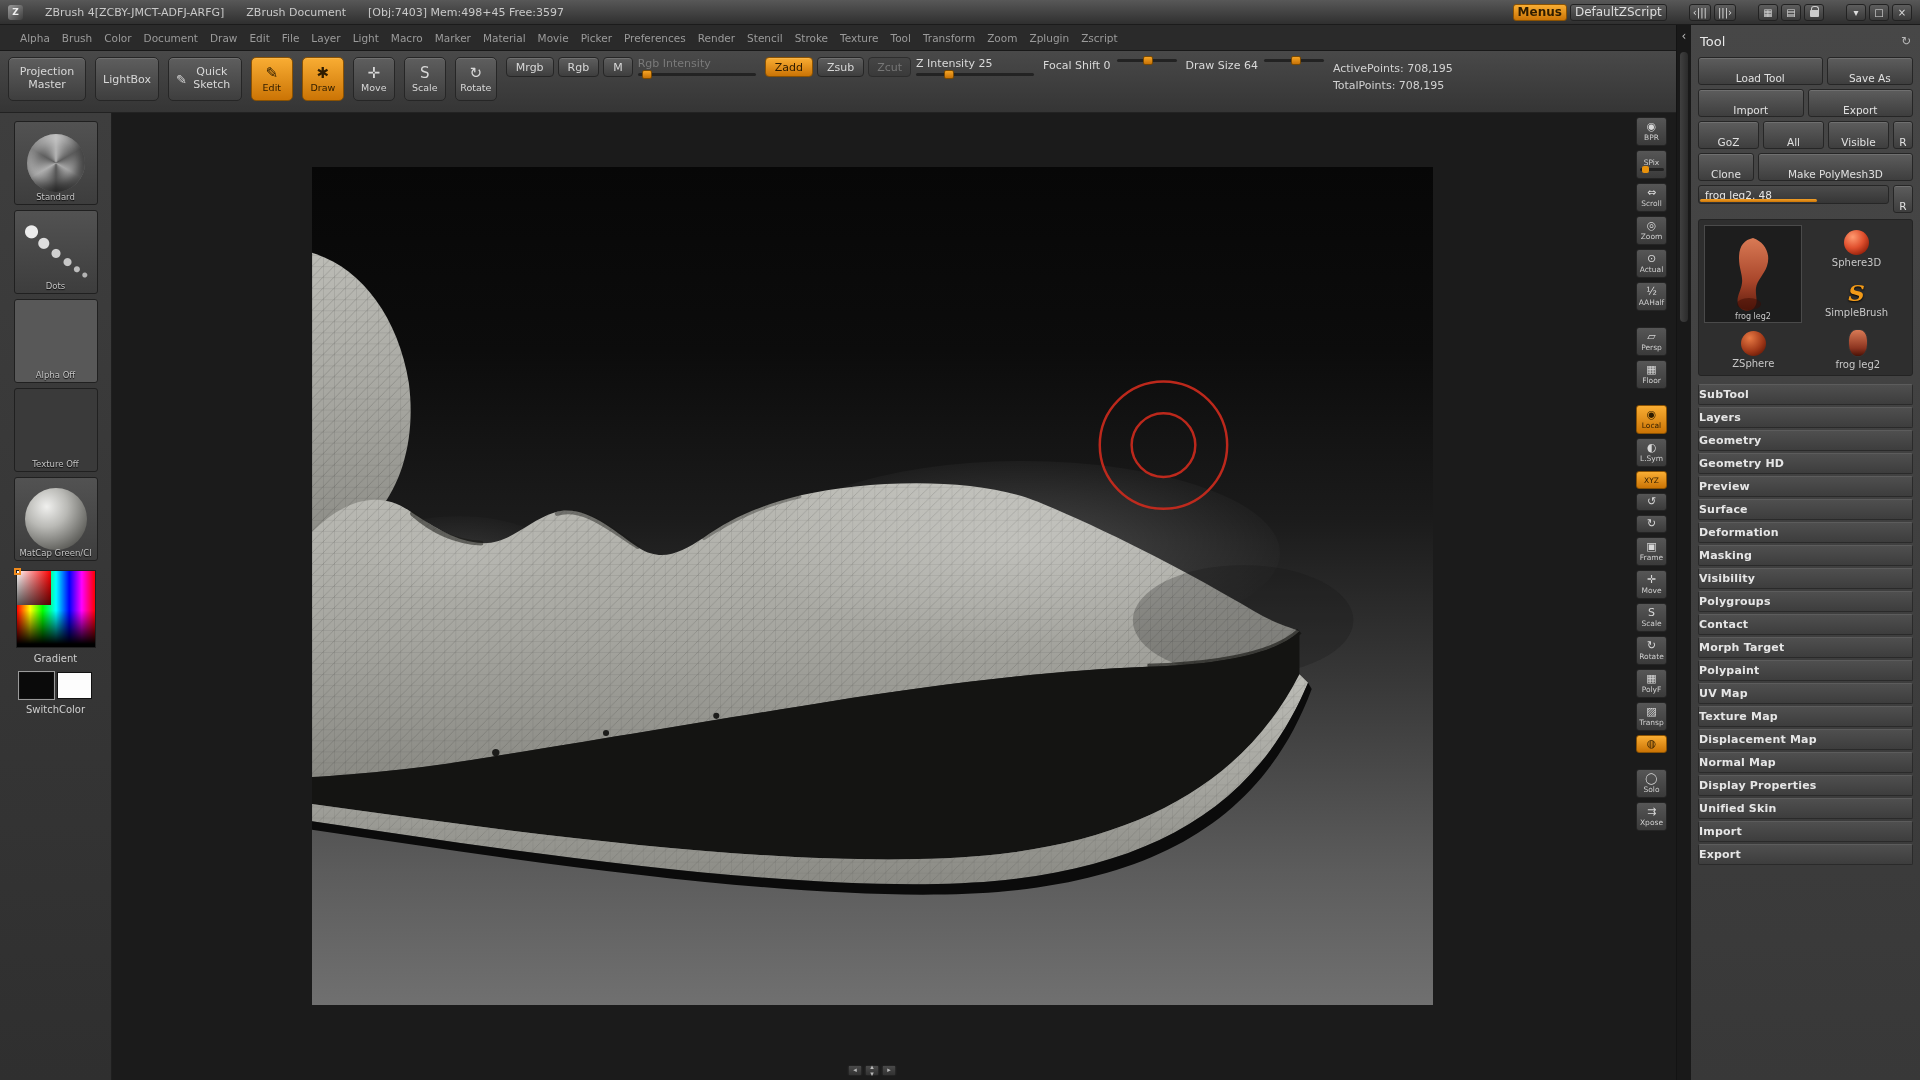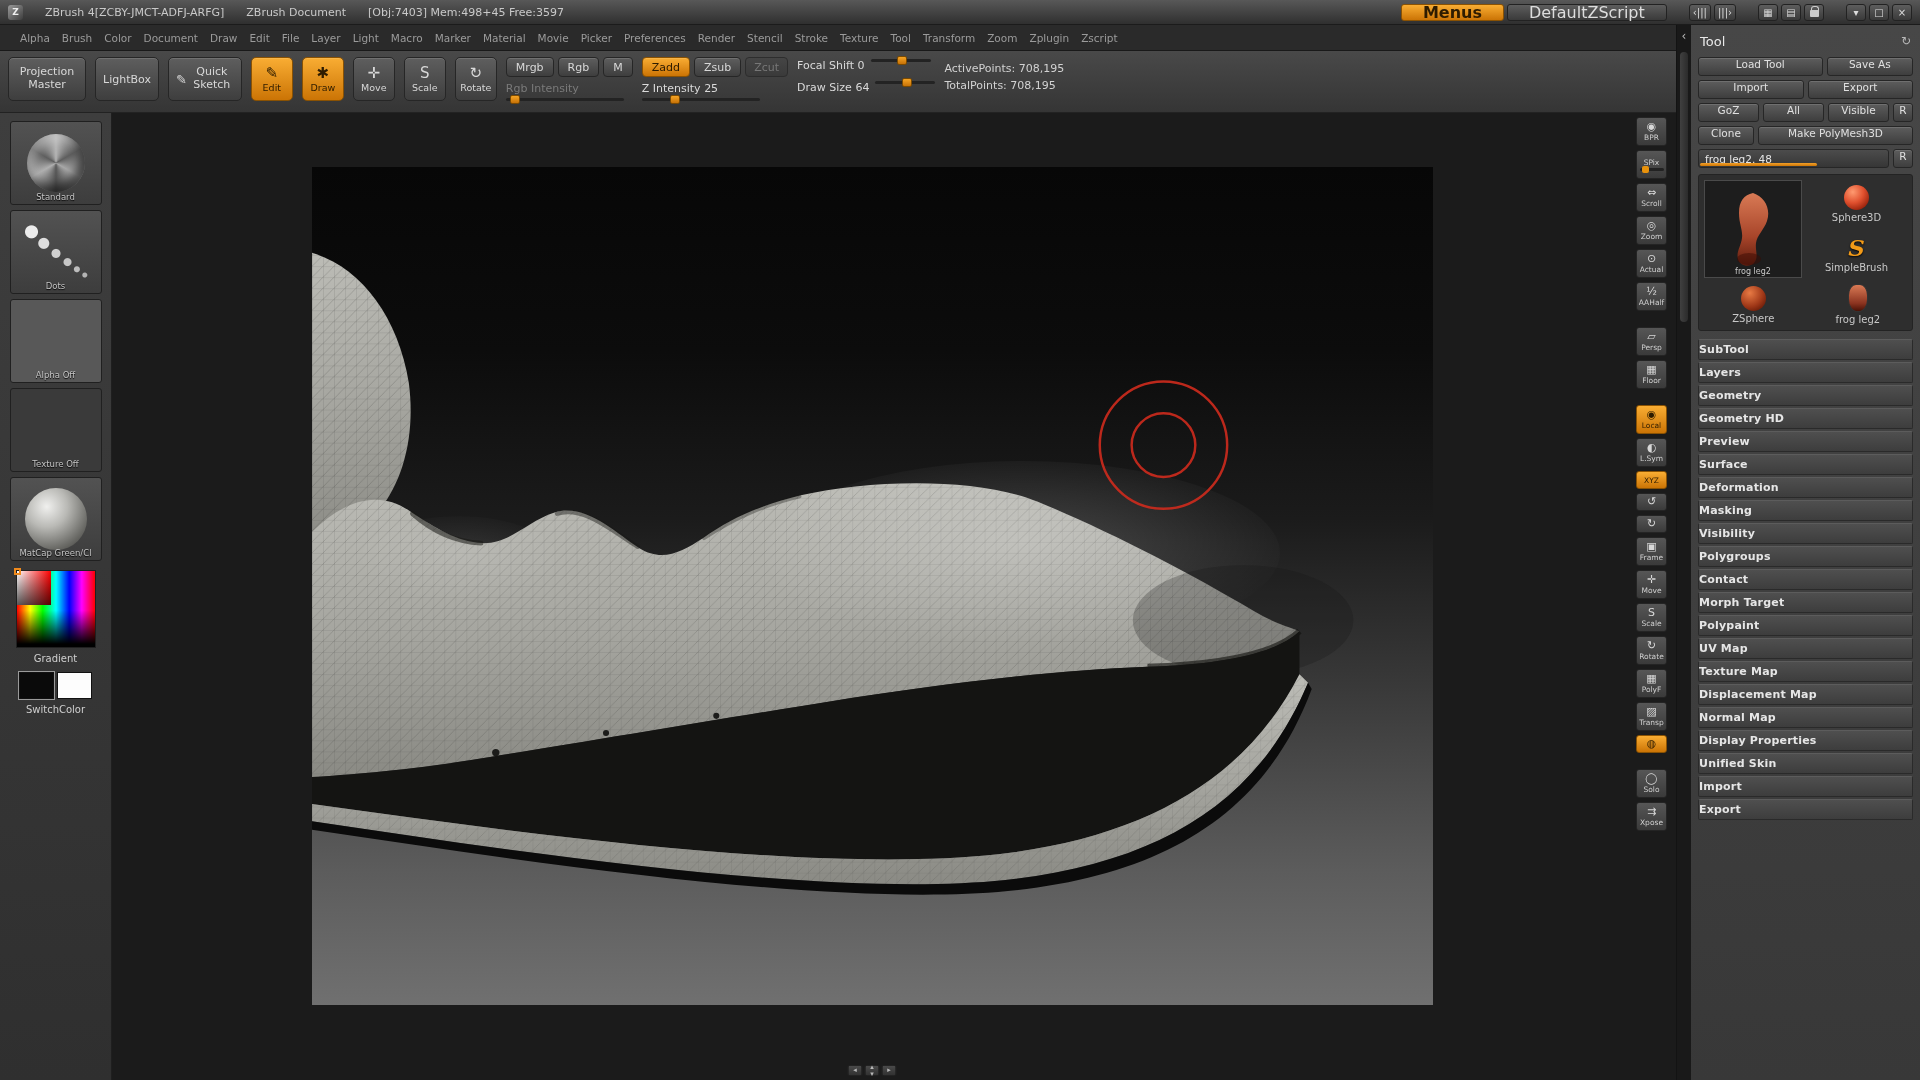--- a/index.html
+++ b/index.html
@@ -7,22 +7,22 @@
     font-family:"DejaVu Sans","Liberation Sans",sans-serif;color:#cfcfcf}
   button{font-family:inherit;cursor:default}
 
   
   .titlebar{height:25px;display:flex;align-items:center;gap:22px;padding:0 8px;
     background:linear-gradient(#585858,#2f2f2f);border-bottom:1px solid #1b1b1b;
     font-size:11px;color:#c9c9c9;white-space:nowrap}
   .app-icon{width:15px;height:15px;border-radius:3px;background:linear-gradient(135deg,#9a9a9a,#3d3d3d);
     display:flex;align-items:center;justify-content:center;font-size:9px;color:#eee;font-weight:bold;flex:0 0 auto}
   .tb-spacer{flex:1}
-  .tb-btn{height:17px;padding:0 21px;border:1px solid #222;border-radius:3px;
-    background:linear-gradient(#5d5d5d,#3a3a3a);color:#ddd;font-size:16px;
+  .tb-btn{height:17px;padding:0 4px;border:1px solid #222;border-radius:3px;
+    background:linear-gradient(#5d5d5d,#3a3a3a);color:#ddd;font-size:12px;
     display:flex;align-items:center;gap:2px}
   .tb-btn.orange{background:linear-gradient(#f2a33c,#c06c08);color:#2c1a00;font-weight:bold;border-color:#7c4c04}
   .tb-ico{min-width:20px;justify-content:center;padding:0 3px;font-size:10px}
   .tb-group{display:flex;gap:3px;align-items:center}
   .lock{width:9px;height:7px;background:#ccc;border-radius:1px;position:relative;margin-top:3px}
   .lock:before{content:"";position:absolute;left:1px;top:-4px;width:6px;height:5px;
     border:1.5px solid #ccc;border-bottom:none;border-radius:3px 3px 0 0}
 
   
   .main-split{display:flex;height:1055px}
@@ -44,39 +44,39 @@
   .two-line.narrow{width:44px}
   .ts-btn .ico{font-size:13px}
   .tool-btn{width:42px;height:44px;flex-direction:column;gap:1px}
   .tool-btn .ico{font-size:15px;line-height:16px}
   .tool-btn .lbl{font-size:9.5px}
   .orange{background:linear-gradient(#f9ad33,#cb7405)!important;color:#2e1c00!important;border-color:#8a5203!important}
   .orange .ico,.orange .lbl{color:#2e1c00!important}
   .small-btn{height:20px;padding:0 9px;font-size:11px;border-radius:4px}
   .dim-btn{height:20px;padding:0 8px;font-size:11px;border-radius:4px;border:1px solid #2d2d2d;
     background:linear-gradient(#454545,#3a3a3a);color:#777}
-  .col{display:flex;flex-direction:column;gap:5px}
+  .col{display:flex;flex-direction:row;gap:5px}
   .row{display:flex;gap:4px;align-items:center}
   .slider-v{display:flex;flex-direction:column;gap:3px}
   .slider-h{display:flex;gap:6px}
   .s-label{font-size:11px;color:#dadada;white-space:nowrap}
   .s-label.dim{color:#7a7a7a}
   .track{height:3px;background:#232323;border-radius:2px;position:relative}
   .track.w118{width:118px}.track.w60{width:60px}
   .handle{position:absolute;top:-3px;width:10px;height:9px;border-radius:2px;border:1px solid #7a4a02;
     background:linear-gradient(#f5a425,#c77207)}
   .points{font-size:11px;color:#d2d2d2;line-height:17px;padding-top:3px;white-space:nowrap}
 
   
   .workspace{flex:1;display:flex;min-height:0}
 
   
   .left-tray{width:112px;background:linear-gradient(#3e3e3e,#2f2f2f);border-right:1px solid #1f1f1f;
     display:flex;flex-direction:column;align-items:center;padding-top:8px;gap:5px}
-  .thumb{width:92px;height:84px;background:linear-gradient(#525252,#3d3d3d);border:1px solid #202020;
+  .thumb{width:84px;height:84px;background:linear-gradient(#525252,#3d3d3d);border:1px solid #202020;
     border-radius:3px;position:relative;display:flex;align-items:center;justify-content:center}
   .thumb .t-label{position:absolute;bottom:2px;width:100%;text-align:center;font-size:8.5px;color:#c4c4c4;text-shadow:0 1px 1px #000}
   .swirl{width:58px;height:58px;border-radius:50%;
     background:conic-gradient(#b5b5b5,#5e5e5e,#a8a8a8,#555,#b0b0b0,#5e5e5e,#b5b5b5);
     box-shadow:inset -5px -7px 10px rgba(0,0,0,.55),inset 5px 7px 9px rgba(255,255,255,.25)}
   .dots-prev{width:72px;height:72px;background:
     radial-gradient(circle at 16% 22%, #ececec 0 6px, transparent 7px),
     radial-gradient(circle at 33% 38%, #dedede 0 5px, transparent 6px),
     radial-gradient(circle at 50% 52%, #d0d0d0 0 4px, transparent 5px),
     radial-gradient(circle at 66% 64%, #c6c6c6 0 3.5px, transparent 4.5px),
@@ -122,23 +122,23 @@
   
   .right-col{width:244px;display:flex;border-left:1px solid #131313}
   .scroll-strip{width:14px;background:#191919;display:flex;flex-direction:column;align-items:center;padding-top:5px}
   .strip-chevron{font-size:12px;color:#b5b5b5;line-height:12px}
   .strip-thumb{width:8px;height:270px;background:linear-gradient(90deg,#404040,#2b2b2b);border-radius:4px;margin-top:10px}
   .tool-panel{flex:1;background:linear-gradient(#474747,#383838);padding:4px 7px;display:flex;flex-direction:column;overflow:hidden}
   .panel-header{display:flex;align-items:center;height:24px;gap:6px;padding:0 2px}
   .panel-title{font-size:13px;color:#e8e8e8}
   .panel-refresh{margin-left:auto;font-size:12px;color:#b8b8b8}
   .tp-row{display:flex;gap:4px;margin-top:4px}
-  .tp-btn{flex:1;height:19px;border-radius:3px;background:linear-gradient(#5d5d5d,#3e3e3e);
+  .tp-btn{flex:1;height:28px;border-radius:3px;background:linear-gradient(#5d5d5d,#3e3e3e);
     border:1px solid #262626;box-shadow:inset 0 1px 0 rgba(255,255,255,.12);
-    color:#e0e0e0;font-size:10.5px;display:flex;align-items:flex-start;justify-content:center;white-space:nowrap;padding:0 4px}
+    color:#e0e0e0;font-size:10.5px;display:flex;align-items:flex-end;justify-content:center;white-space:nowrap;padding:0 4px}
   .tp-btn.sq{flex:0 0 20px;padding:0}
   .grow15{flex:1.5}
   .name-slider{flex:1;height:19px;border-radius:3px;background:linear-gradient(#4c4c4c,#363636);
     border:1px solid #262626;position:relative;display:flex;align-items:center;padding:0 6px;font-size:10.5px;color:#e6e6e6}
   .name-slider .fill{position:absolute;left:1px;bottom:1px;height:3px;width:62%;
     background:linear-gradient(#f2a02a,#cd7606);border-radius:2px}
   .thumbs{margin-top:6px;background:#2e2e2e;border:1px solid #232323;border-radius:3px;padding:5px;
     display:grid;grid-template-columns:98px 1fr;grid-template-rows:47px 47px auto;gap:4px}
   .big-thumb{grid-row:1 / span 2;background:#1d1d1d;border:1px solid #4a4a4a;position:relative;
     display:flex;align-items:center;justify-content:center}

